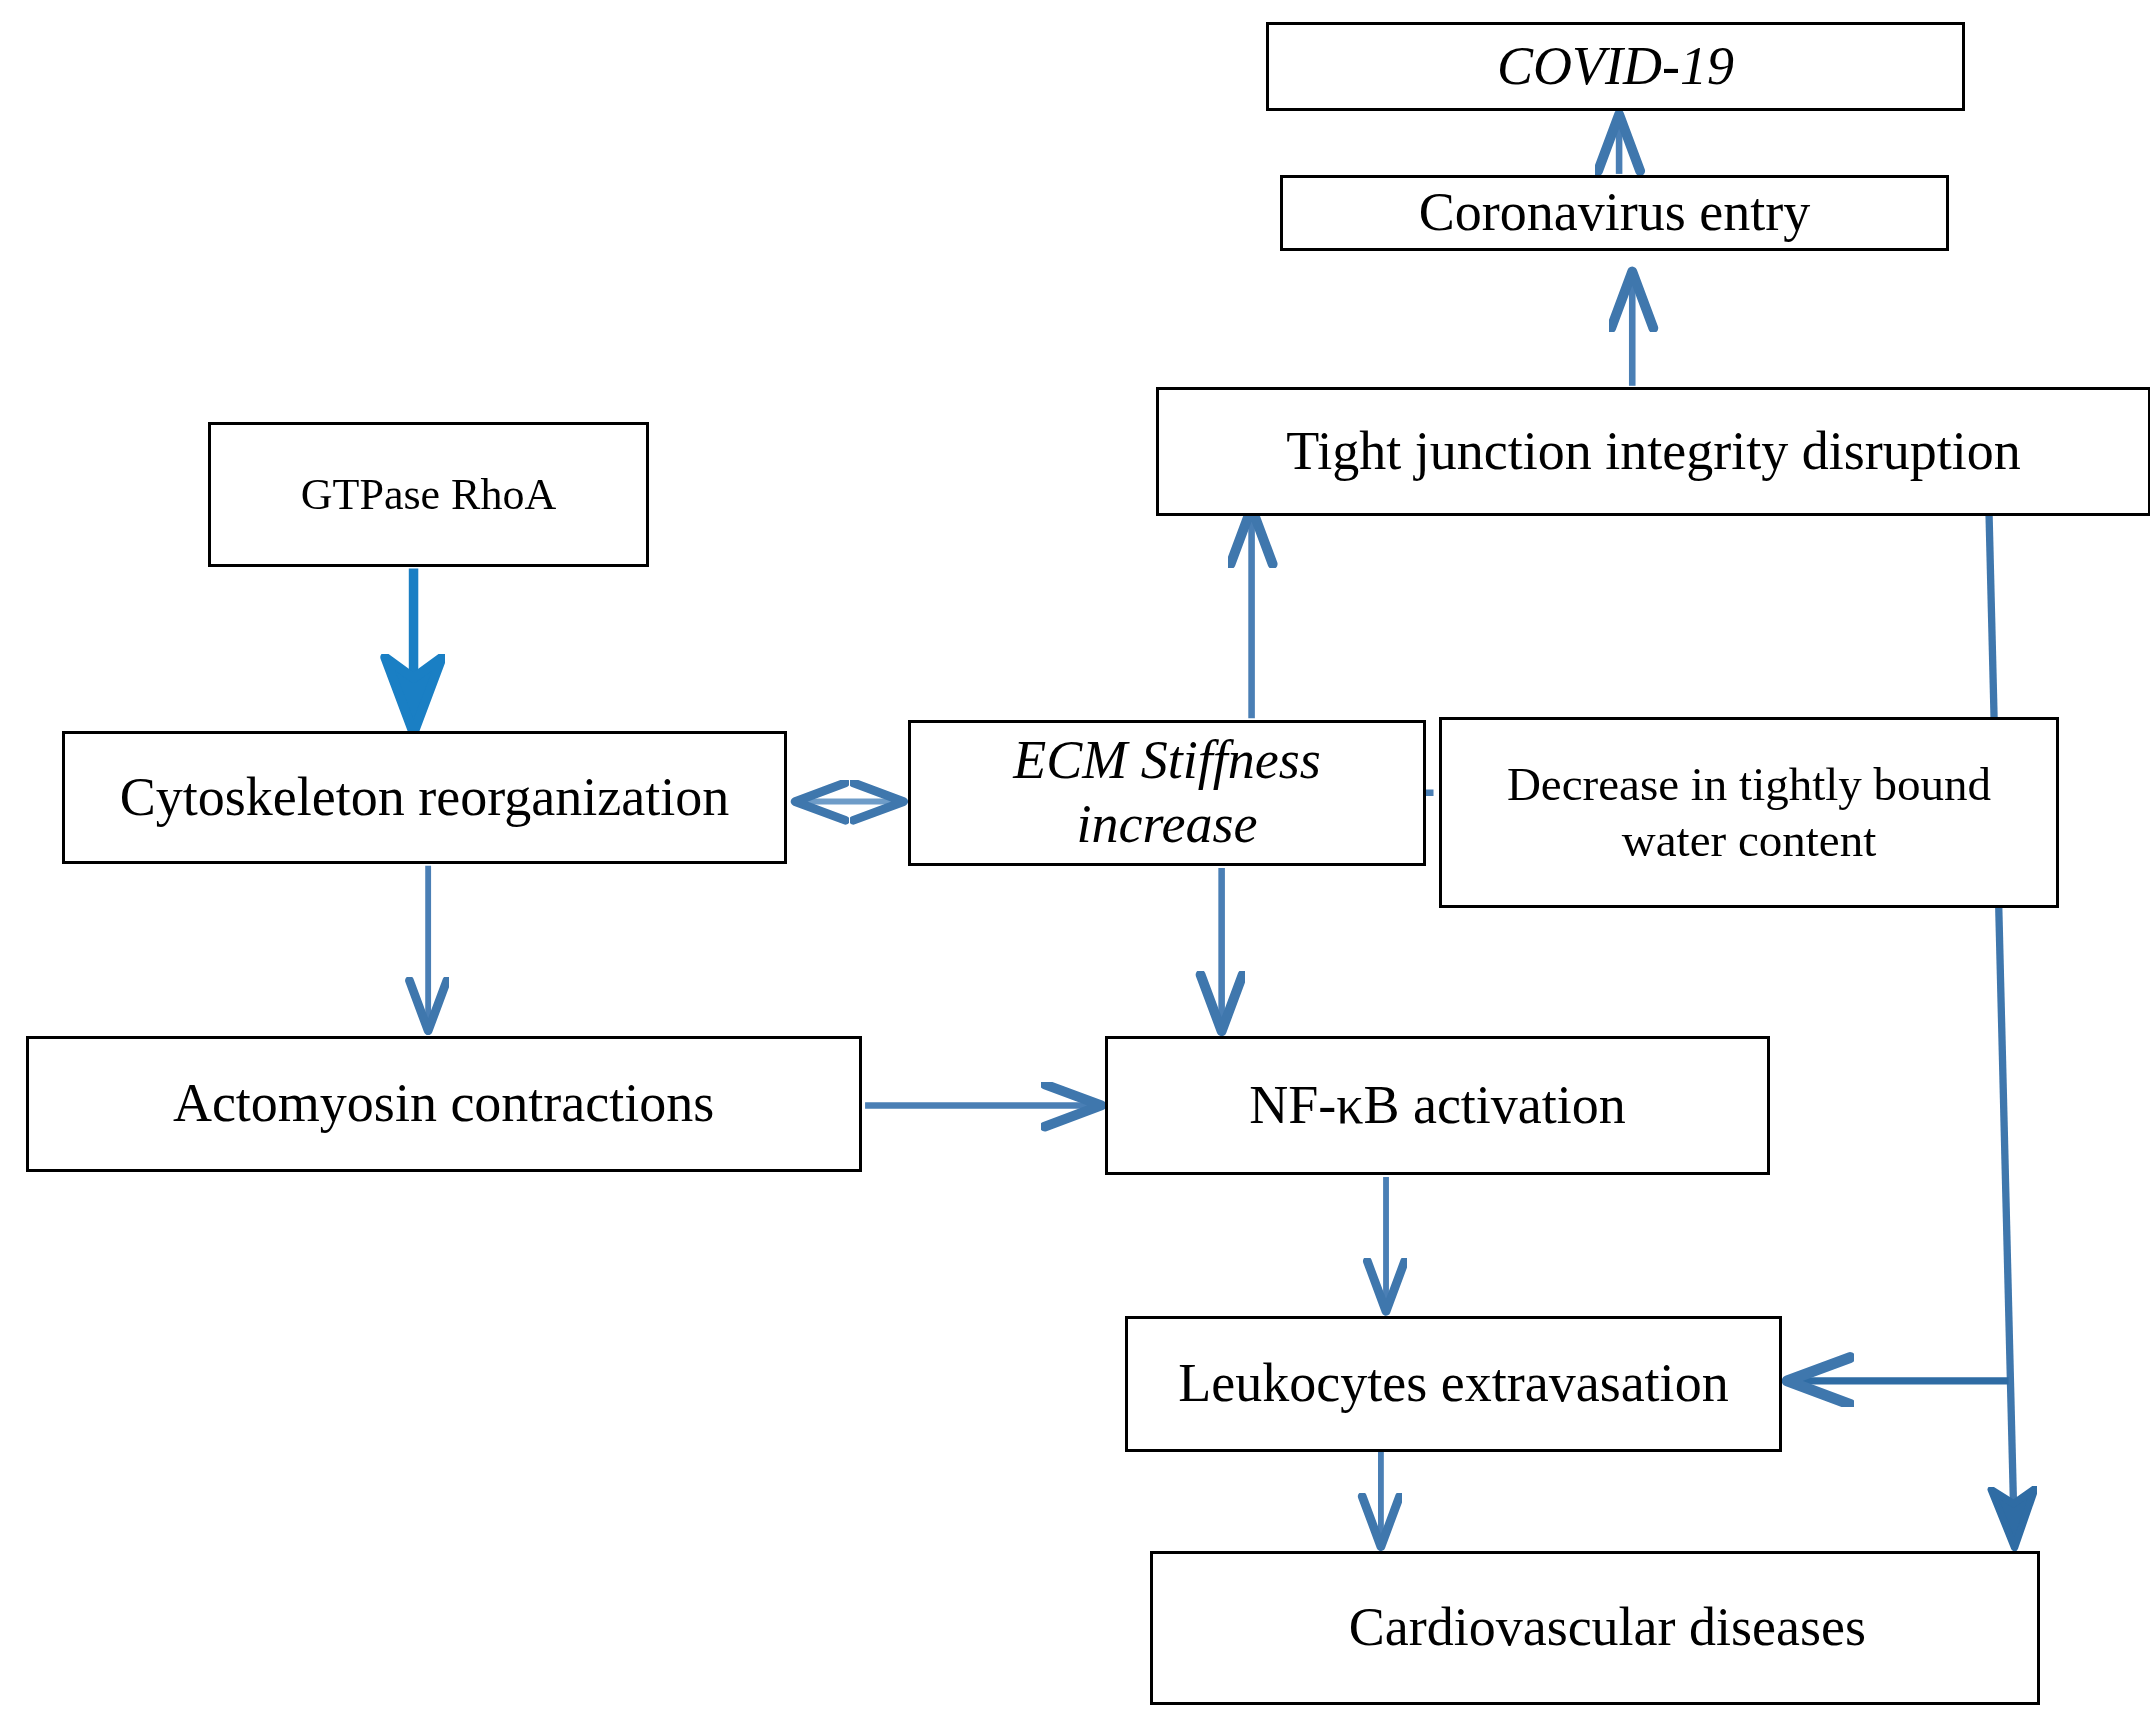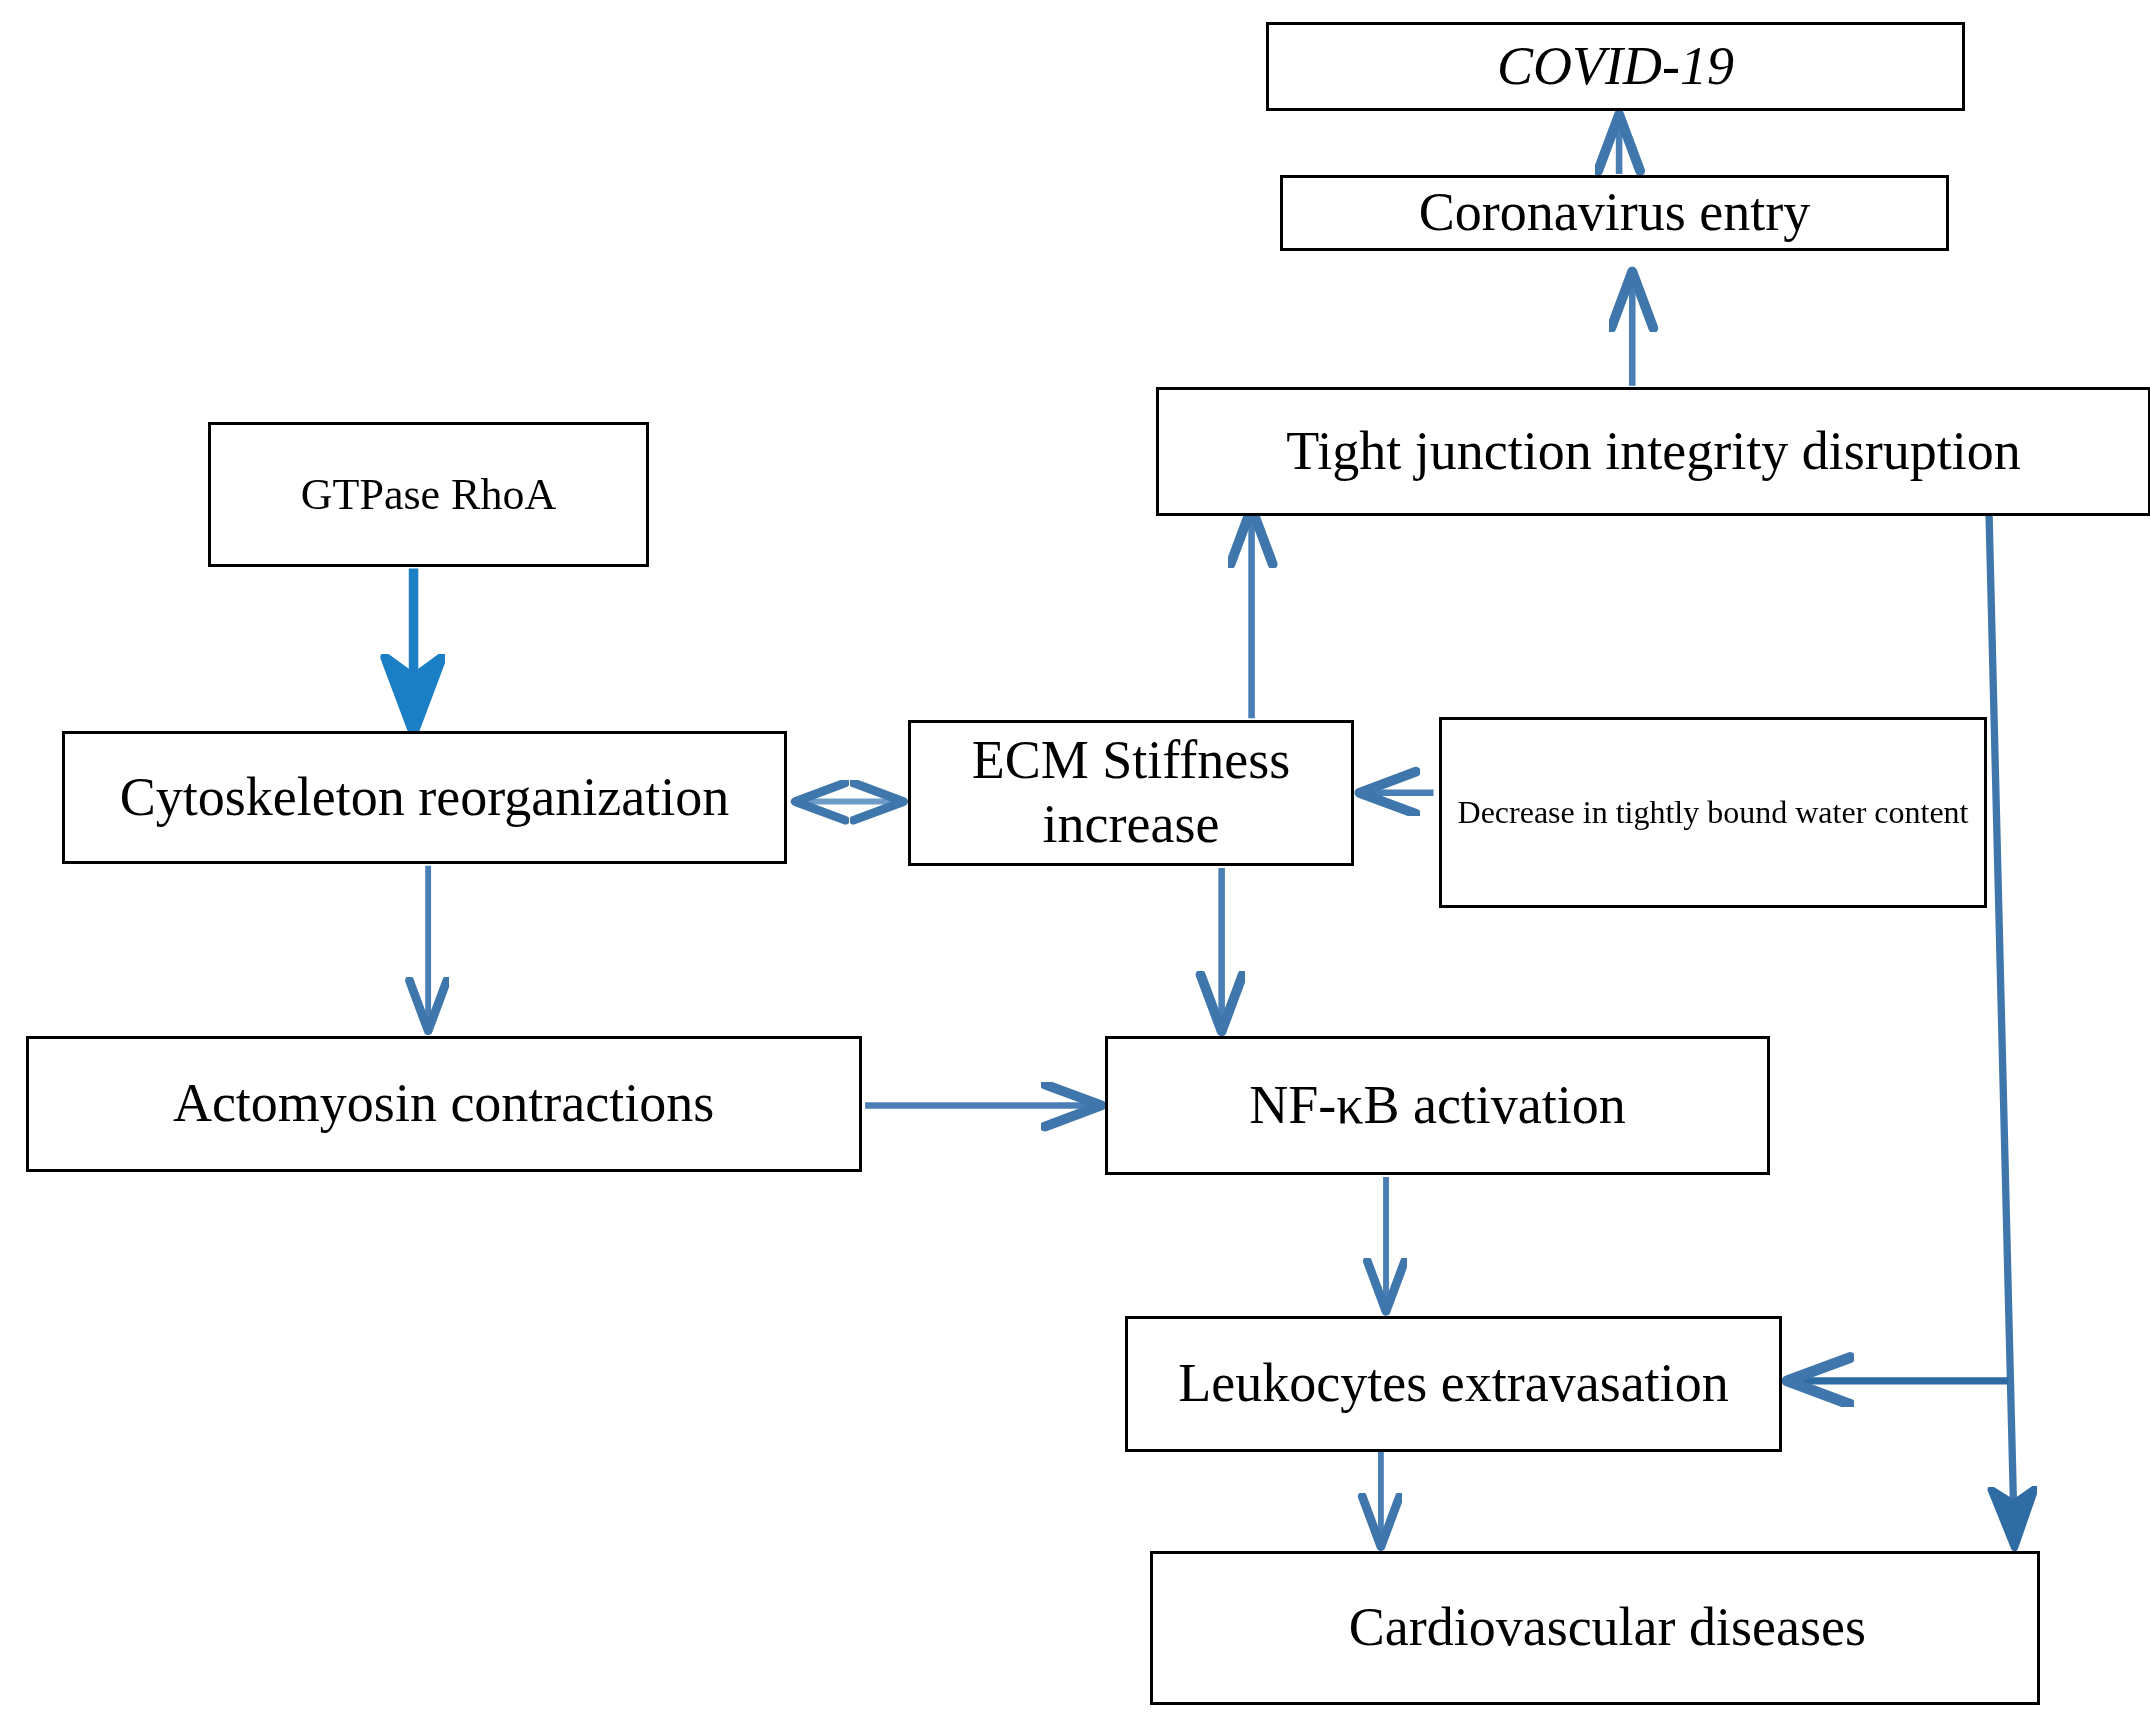--- a/index.html
+++ b/index.html
@@ -40,22 +40,22 @@
     width: 2151px;
     height: 1728px;
     pointer-events: none;
   }
   
   #node-covid            { left: 1266px; top: 22px;   width: 699px;  height: 89px;  font-size: 54px; font-style: italic; }
   #node-coronavirus      { left: 1280px; top: 175px;  width: 669px;  height: 76px;  font-size: 54px; text-align: center; }
   #node-tightjunction    { left: 1156px; top: 387px;  width: 995px; height: 129px;  font-size: 54px; }
   #node-gtpase           { left: 208px;  top: 422px;  width: 441px;  height: 145px;  font-size: 44px; }
   #node-cytoskeleton     { left: 62px;   top: 731px; width: 725px;  height: 133px;  font-size: 54px; }
-  #node-ecm              { left: 908px; top: 720px;  width: 446px;  height: 146px;  font-size: 54px; }
-  #node-water            { left: 1439px; top: 717px;  width: 548px;  height: 191px;  font-size: 32px; }
+  #node-ecm              { left: 908px; top: 720px;  width: 518px;  height: 146px;  font-size: 54px; font-style: italic; }
+  #node-water            { left: 1439px; top: 717px;  width: 620px;  height: 191px;  font-size: 47px; }
   #node-actomyosin       { left: 25.6px;   top: 1036px; width: 836px; height: 136px;  font-size: 54px; }
   #node-nfkb             { left: 1105px; top: 1036px; width: 665px;  height: 139px;  font-size: 54px; }
   #node-leukocytes       { left: 1125px; top: 1316px; width: 657px;  height: 136px;  font-size: 54px; }
   #node-cardiovascular   { left: 1150px; top: 1551px; width: 890px; height: 154px;  font-size: 54px; padding-left: 32px; }
 </style>
 </head>
 <body>
 
 <div id="canvas">
 

